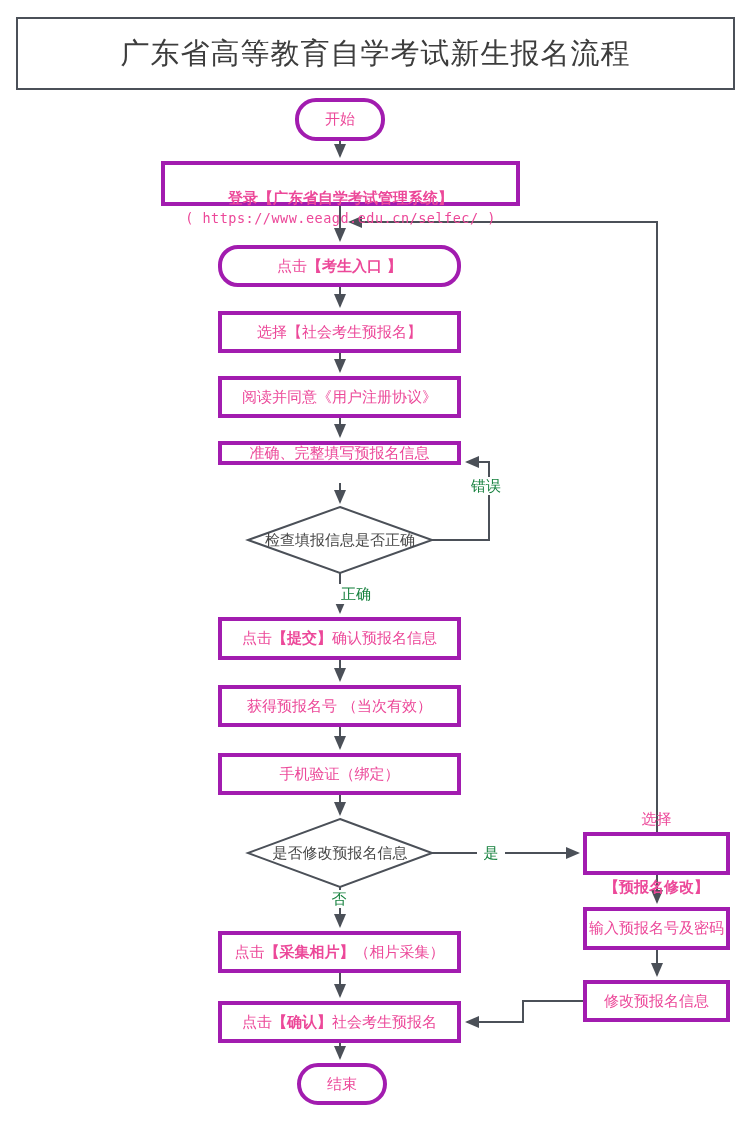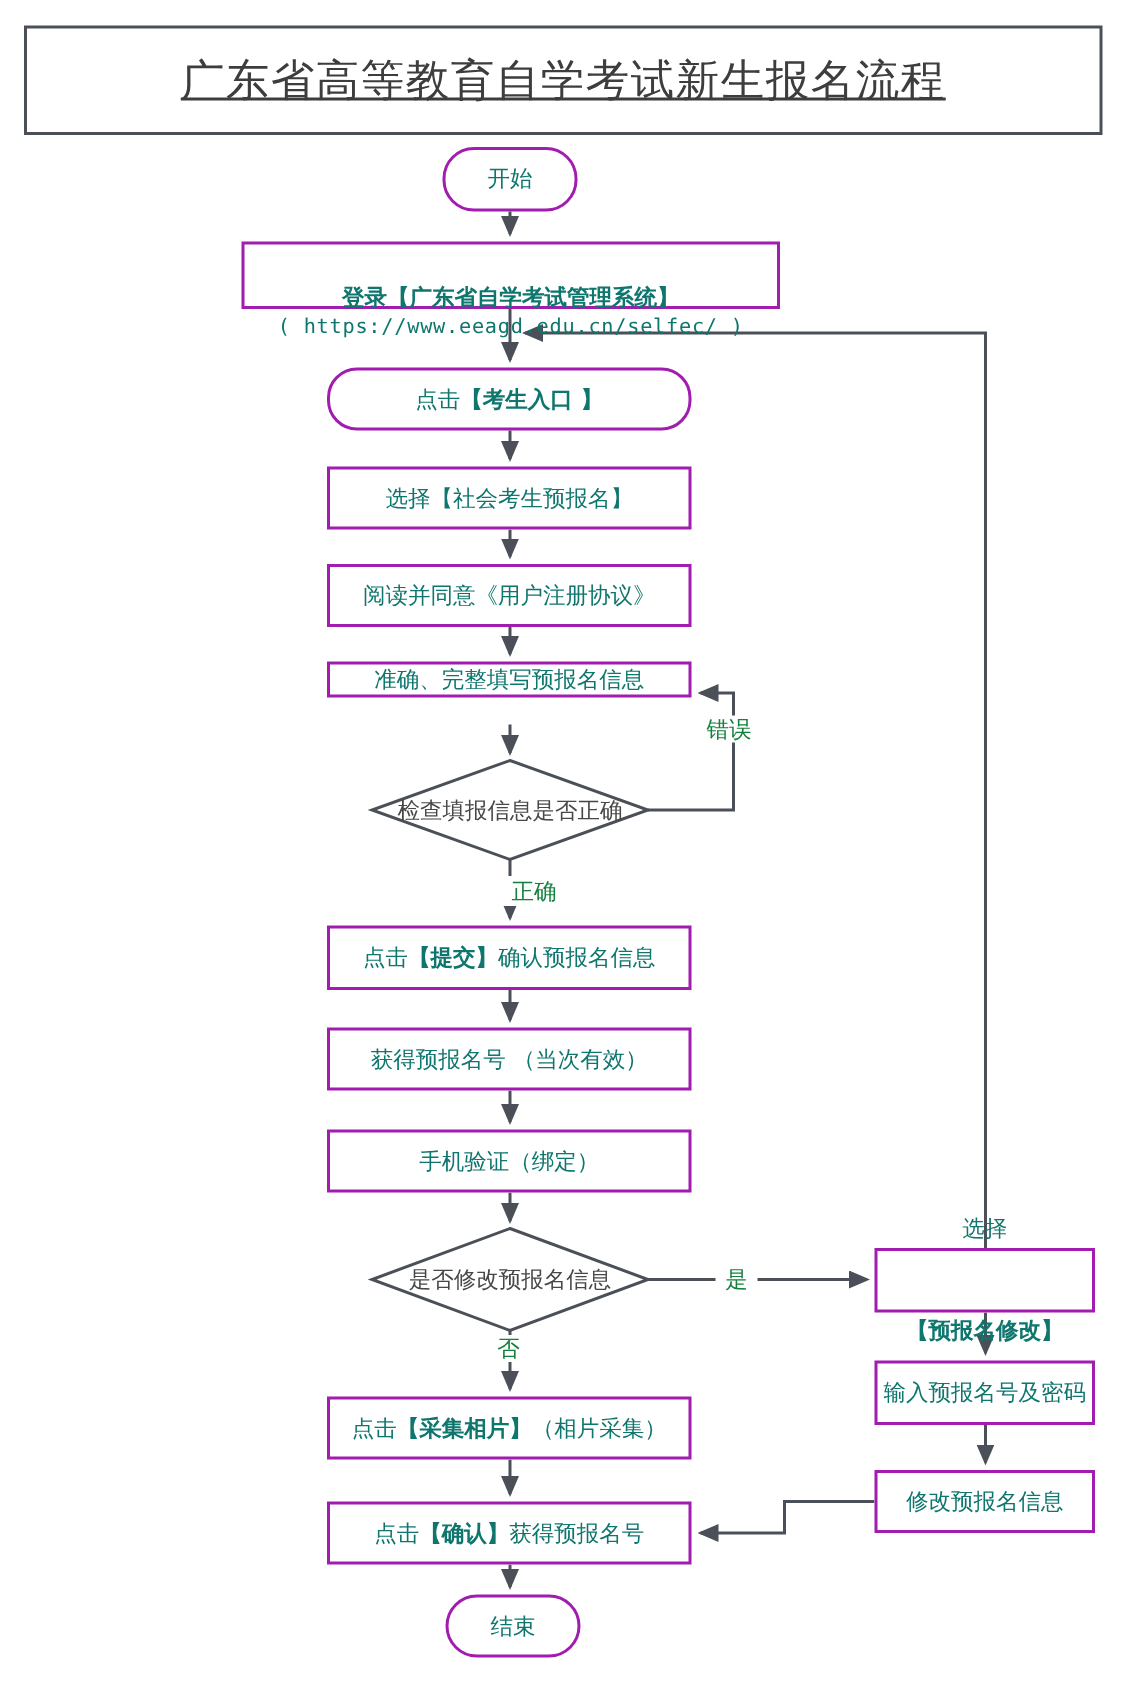--- a/index.html
+++ b/index.html
@@ -3,29 +3,29 @@
 <meta charset="utf-8">
 <style>
   html,body{margin:0;padding:0;background:#ffffff;}
   #stage{
     position:relative;width:752px;height:1131px;background:#ffffff;
     font-family:"DejaVu Serif","Liberation Serif",serif;color:#474747;
     overflow:hidden;
   }
   #wires{position:absolute;left:0;top:0;width:752px;height:1131px;}
   .node{
-    position:absolute;box-sizing:border-box;border:2px solid #a21caf;background:#ffffff;
+    position:absolute;box-sizing:border-box;border:4px solid #a21caf;background:#ffffff;
     display:flex;flex-direction:column;align-items:center;justify-content:center;
-    text-align:center;font-size:15px;line-height:1.4;color:#0f766e;
+    text-align:center;font-size:15px;line-height:1.4;color:#ec4899;
   }
   .terminal{border-radius:21px;}
   .title-box{
     position:absolute;left:16px;top:17px;width:719px;height:73px;box-sizing:border-box;
     border:2px solid #4b5058;display:flex;align-items:center;justify-content:center;
-    font-size:29px;letter-spacing:1px;color:#3d3d3d;text-decoration:underline;
+    font-size:29px;letter-spacing:1px;color:#3d3d3d;
   }
   .dtext{
     position:absolute;display:flex;align-items:center;justify-content:center;
     text-align:center;font-size:15px;color:#474747;
   }
   .elabel{
     position:absolute;background:#ffffff;display:flex;align-items:center;justify-content:center;
     font-size:15px;color:#15803d;padding:0 2px;
   }
   .mono{font-family:"DejaVu Sans Mono","Liberation Mono",monospace;font-size:13.5px;letter-spacing:0.5px;}
@@ -135,21 +135,21 @@
 
   <div class="dtext" style="left:254px;top:837px;width:172px;height:32px;">
     <span>是否修改预报名信息</span>
   </div>
 
   <div class="node" style="left:218px;top:931px;width:243px;height:42px;">
     <div><span>点击</span><b>【采集相片】</b><span>（相片采集）</span></div>
   </div>
 
   <div class="node" style="left:218px;top:1001px;width:243px;height:42px;">
-    <div><span>点击</span><b>【确认】</b><span>获得预报名号</span></div>
+    <div><span>点击</span><b>【确认】</b><span>社会考生预报名</span></div>
   </div>
 
   <div class="node terminal" style="left:297px;top:1063px;width:90px;height:42px;">
     <span>结束</span>
   </div>
 
   <div class="node" style="left:583px;top:832px;width:147px;height:43px;line-height:1.3;">
     <div>选择</div>
     <div class="strong">【预报名修改】</div>
   </div>

